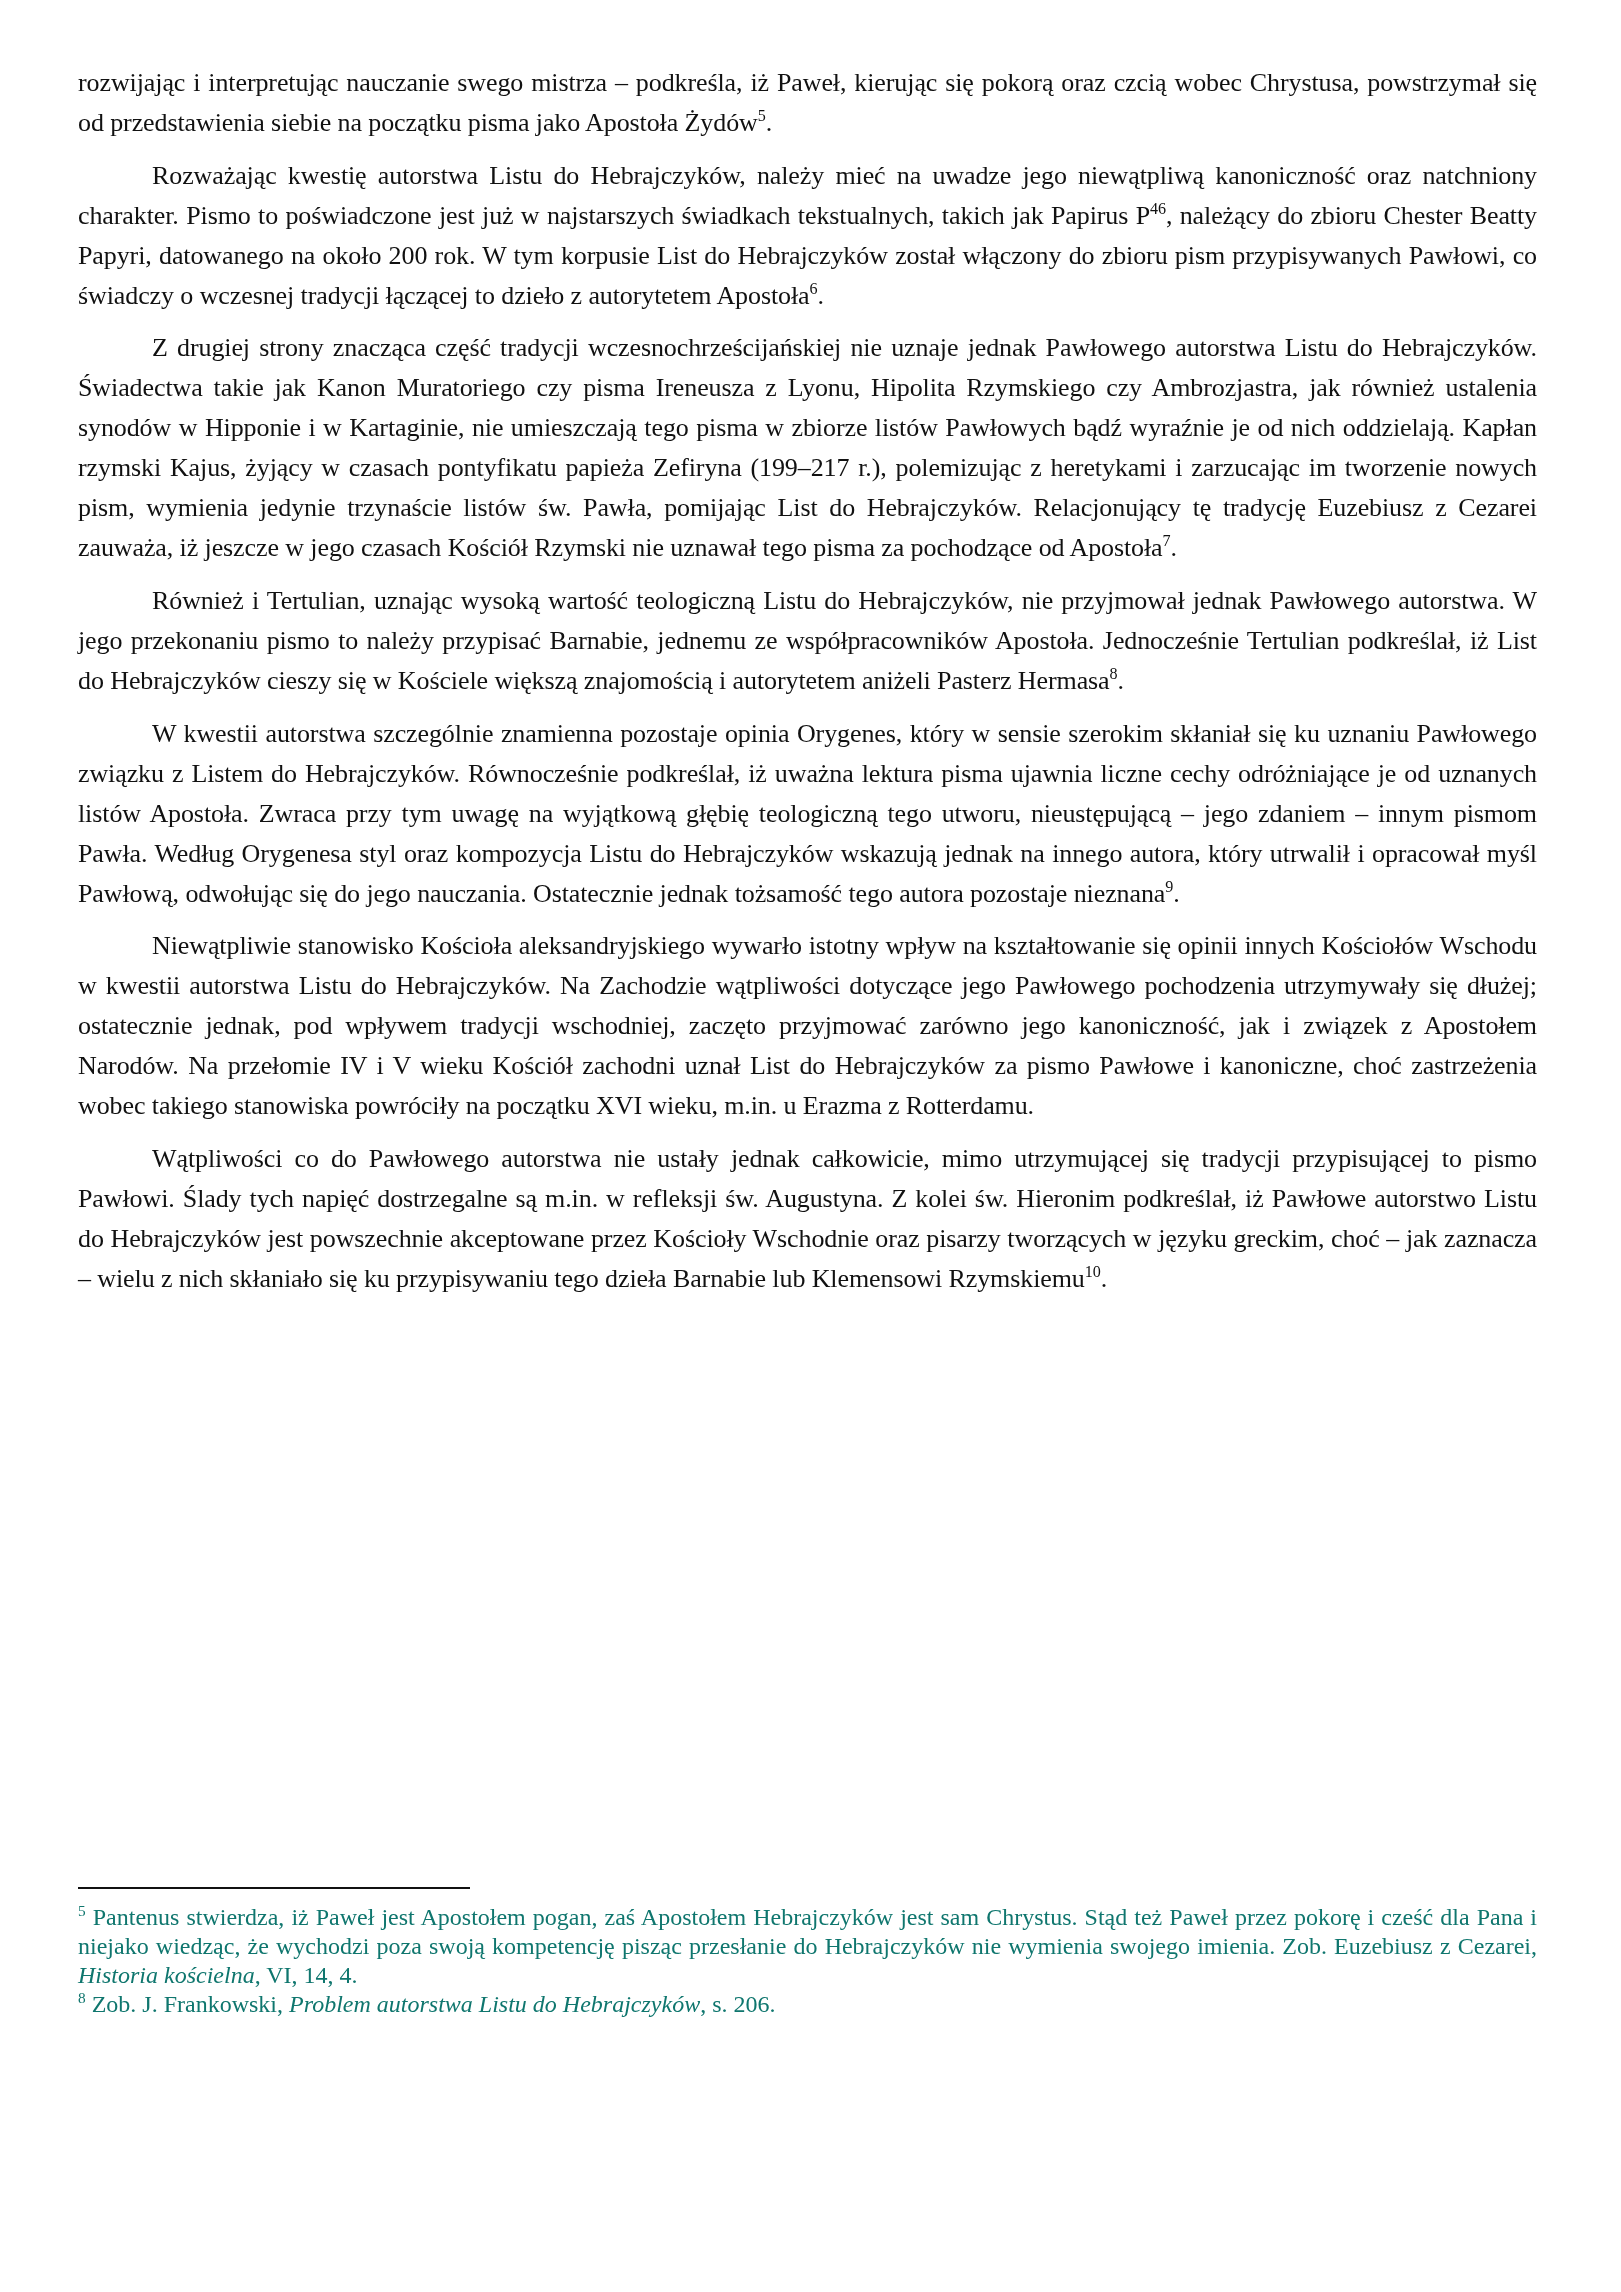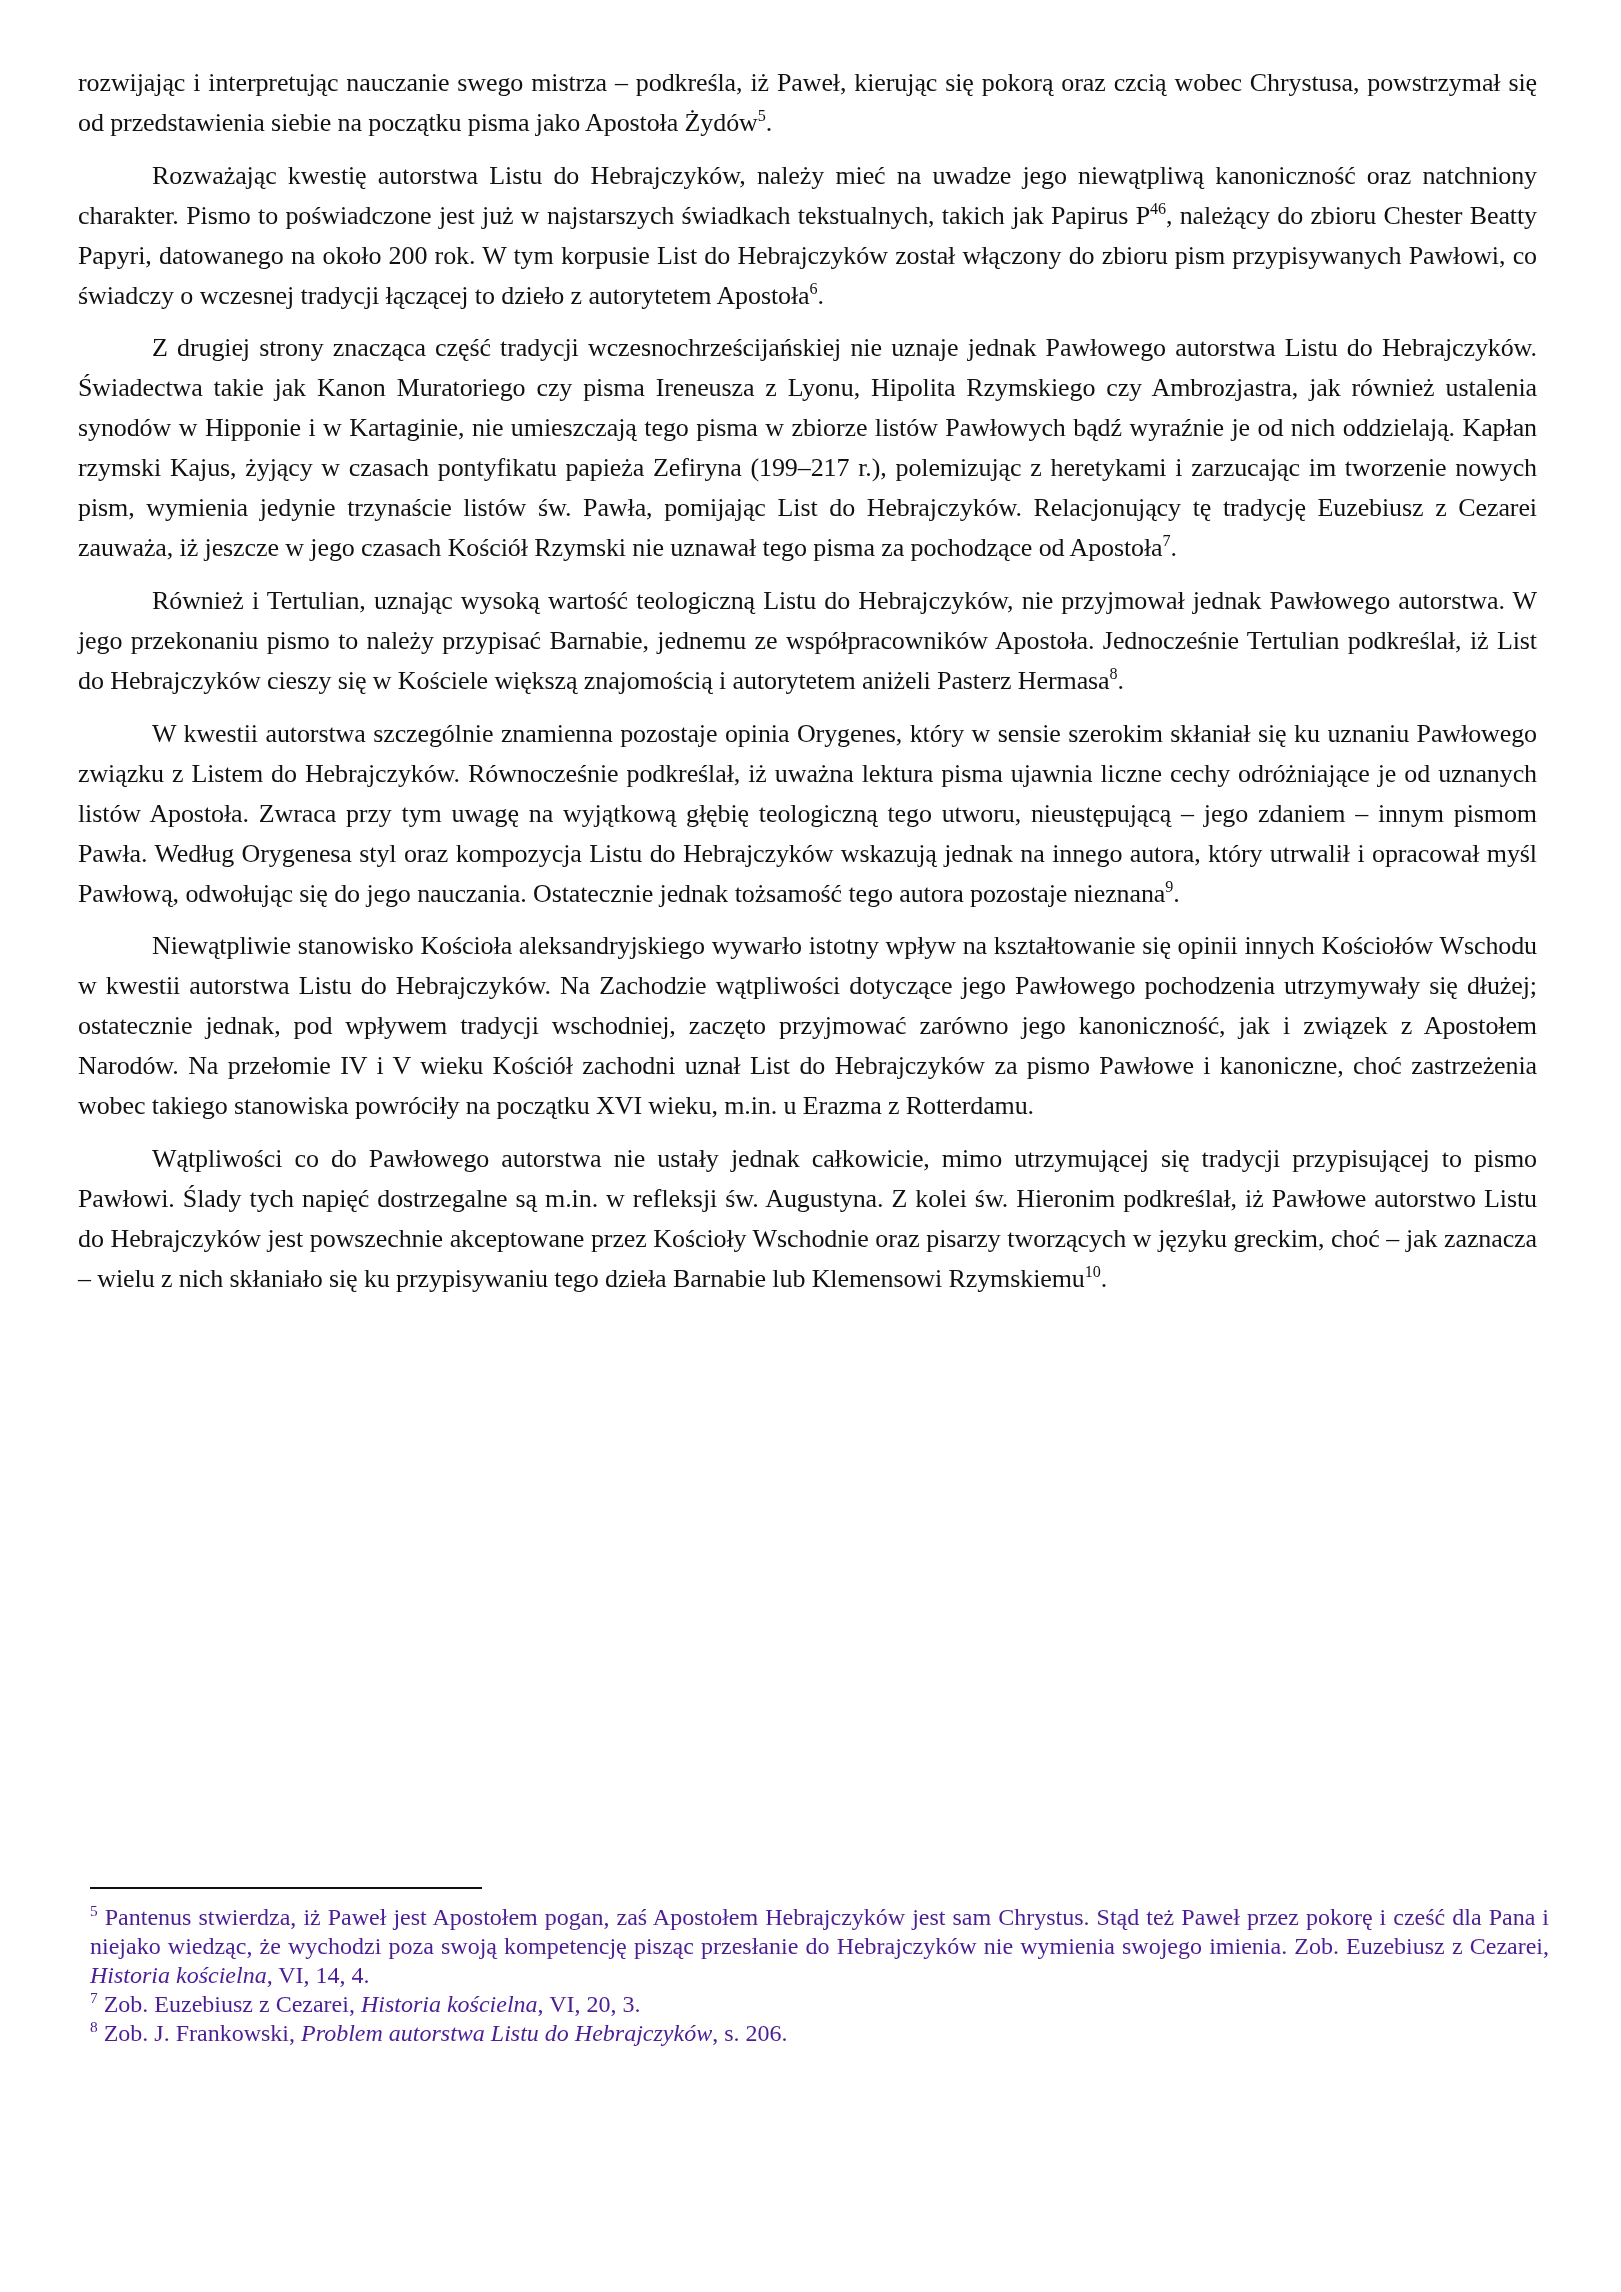--- a/index.html
+++ b/index.html
@@ -7,21 +7,21 @@
   .page {
     position: absolute; left: 78px; top: 63px; width: 1459px;
     font-family: "Liberation Serif", serif; color: #111111;
   }
   .body-text p {
     margin: 0 0 12.7px 0; font-size: 26px; line-height: 40px;
     text-align: justify; text-indent: 74px; letter-spacing: -0.1px;
   }
   .body-text p.first { text-indent: 0; }
   sup { font-size: 62%; line-height: 0; vertical-align: 0.62em; }
-  .footnotes { position: absolute; left: 90px; top: 1887px; width: 1459px; font-family: "Liberation Serif", serif; color: #4c1d95; }
+  .footnotes { position: absolute; left: 78px; top: 1887px; width: 1459px; font-family: "Liberation Serif", serif; color: #0f766e; }
   .fn-sep { width: 392px; height: 0; border-top: 2px solid #111; margin-bottom: 13.7px; }
   .fn { font-size: 24px; line-height: 29px; text-align: justify; margin: 0; }
   .fn sup { font-size: 64%; vertical-align: 0.6em; }
   em { font-style: italic; }
 </style>
 </head>
 <body>
 
 <div class="page">
   <div class="body-text">
@@ -31,16 +31,15 @@
     <p>Również i Tertulian, uznając wysoką wartość teologiczną Listu do Hebrajczyków, nie przyjmował jednak Pawłowego autorstwa. W jego przekonaniu pismo to należy przypisać Barnabie, jednemu ze współpracowników Apostoła. Jednocześnie Tertulian podkreślał, iż List do Hebrajczyków cieszy się w Kościele większą znajomością i autorytetem aniżeli Pasterz Hermasa<sup>8</sup>.</p>
     <p>W kwestii autorstwa szczególnie znamienna pozostaje opinia Orygenes, który w sensie szerokim skłaniał się ku uznaniu Pawłowego związku z Listem do Hebrajczyków. Równocześnie podkreślał, iż uważna lektura pisma ujawnia liczne cechy odróżniające je od uznanych listów Apostoła. Zwraca przy tym uwagę na wyjątkową głębię teologiczną tego utworu, nieustępującą – jego zdaniem – innym pismom Pawła. Według Orygenesa styl oraz kompozycja Listu do Hebrajczyków wskazują jednak na innego autora, który utrwalił i opracował myśl Pawłową, odwołując się do jego nauczania. Ostatecznie jednak tożsamość tego autora pozostaje nieznana<sup>9</sup>.</p>
     <p>Niewątpliwie stanowisko Kościoła aleksandryjskiego wywarło istotny wpływ na kształtowanie się opinii innych Kościołów Wschodu w kwestii autorstwa Listu do Hebrajczyków. Na Zachodzie wątpliwości dotyczące jego Pawłowego pochodzenia utrzymywały się dłużej; ostatecznie jednak, pod wpływem tradycji wschodniej, zaczęto przyjmować zarówno jego kanoniczność, jak i związek z Apostołem Narodów. Na przełomie IV i V wieku Kościół zachodni uznał List do Hebrajczyków za pismo Pawłowe i kanoniczne, choć zastrzeżenia wobec takiego stanowiska powróciły na początku XVI wieku, m.in. u Erazma z Rotterdamu.</p>
     <p>Wątpliwości co do Pawłowego autorstwa nie ustały jednak całkowicie, mimo utrzymującej się tradycji przypisującej to pismo Pawłowi. Ślady tych napięć dostrzegalne są m.in. w refleksji św. Augustyna. Z kolei św. Hieronim podkreślał, iż Pawłowe autorstwo Listu do Hebrajczyków jest powszechnie akceptowane przez Kościoły Wschodnie oraz pisarzy tworzących w języku greckim, choć – jak zaznacza – wielu z nich skłaniało się ku przypisywaniu tego dzieła Barnabie lub Klemensowi Rzymskiemu<sup>10</sup>.</p>
   </div>
 </div>
 
 <div class="footnotes">
   <div class="fn-sep"></div>
   <p class="fn"><sup>5</sup><span> Pantenus stwierdza, iż Paweł jest Apostołem pogan, zaś Apostołem Hebrajczyków jest sam Chrystus. Stąd też Paweł przez pokorę i cześć dla Pana i niejako wiedząc, że wychodzi poza swoją kompetencję pisząc przesłanie do Hebrajczyków nie wymienia swojego imienia. Zob. Euzebiusz z Cezarei, <em>Historia kościelna</em>, VI, 14, 4.</span></p>
-  <p class="fn"><sup>7</sup><span> Zob. Euzebiusz z Cezarei, <em>Historia kościelna</em>, VI, 20, 3.</span></p>
   <p class="fn"><sup>8</sup><span> Zob. J. Frankowski, <em>Problem autorstwa Listu do Hebrajczyków</em>, s. 206.</span></p>
 </div>
 
 
 </body></html>

